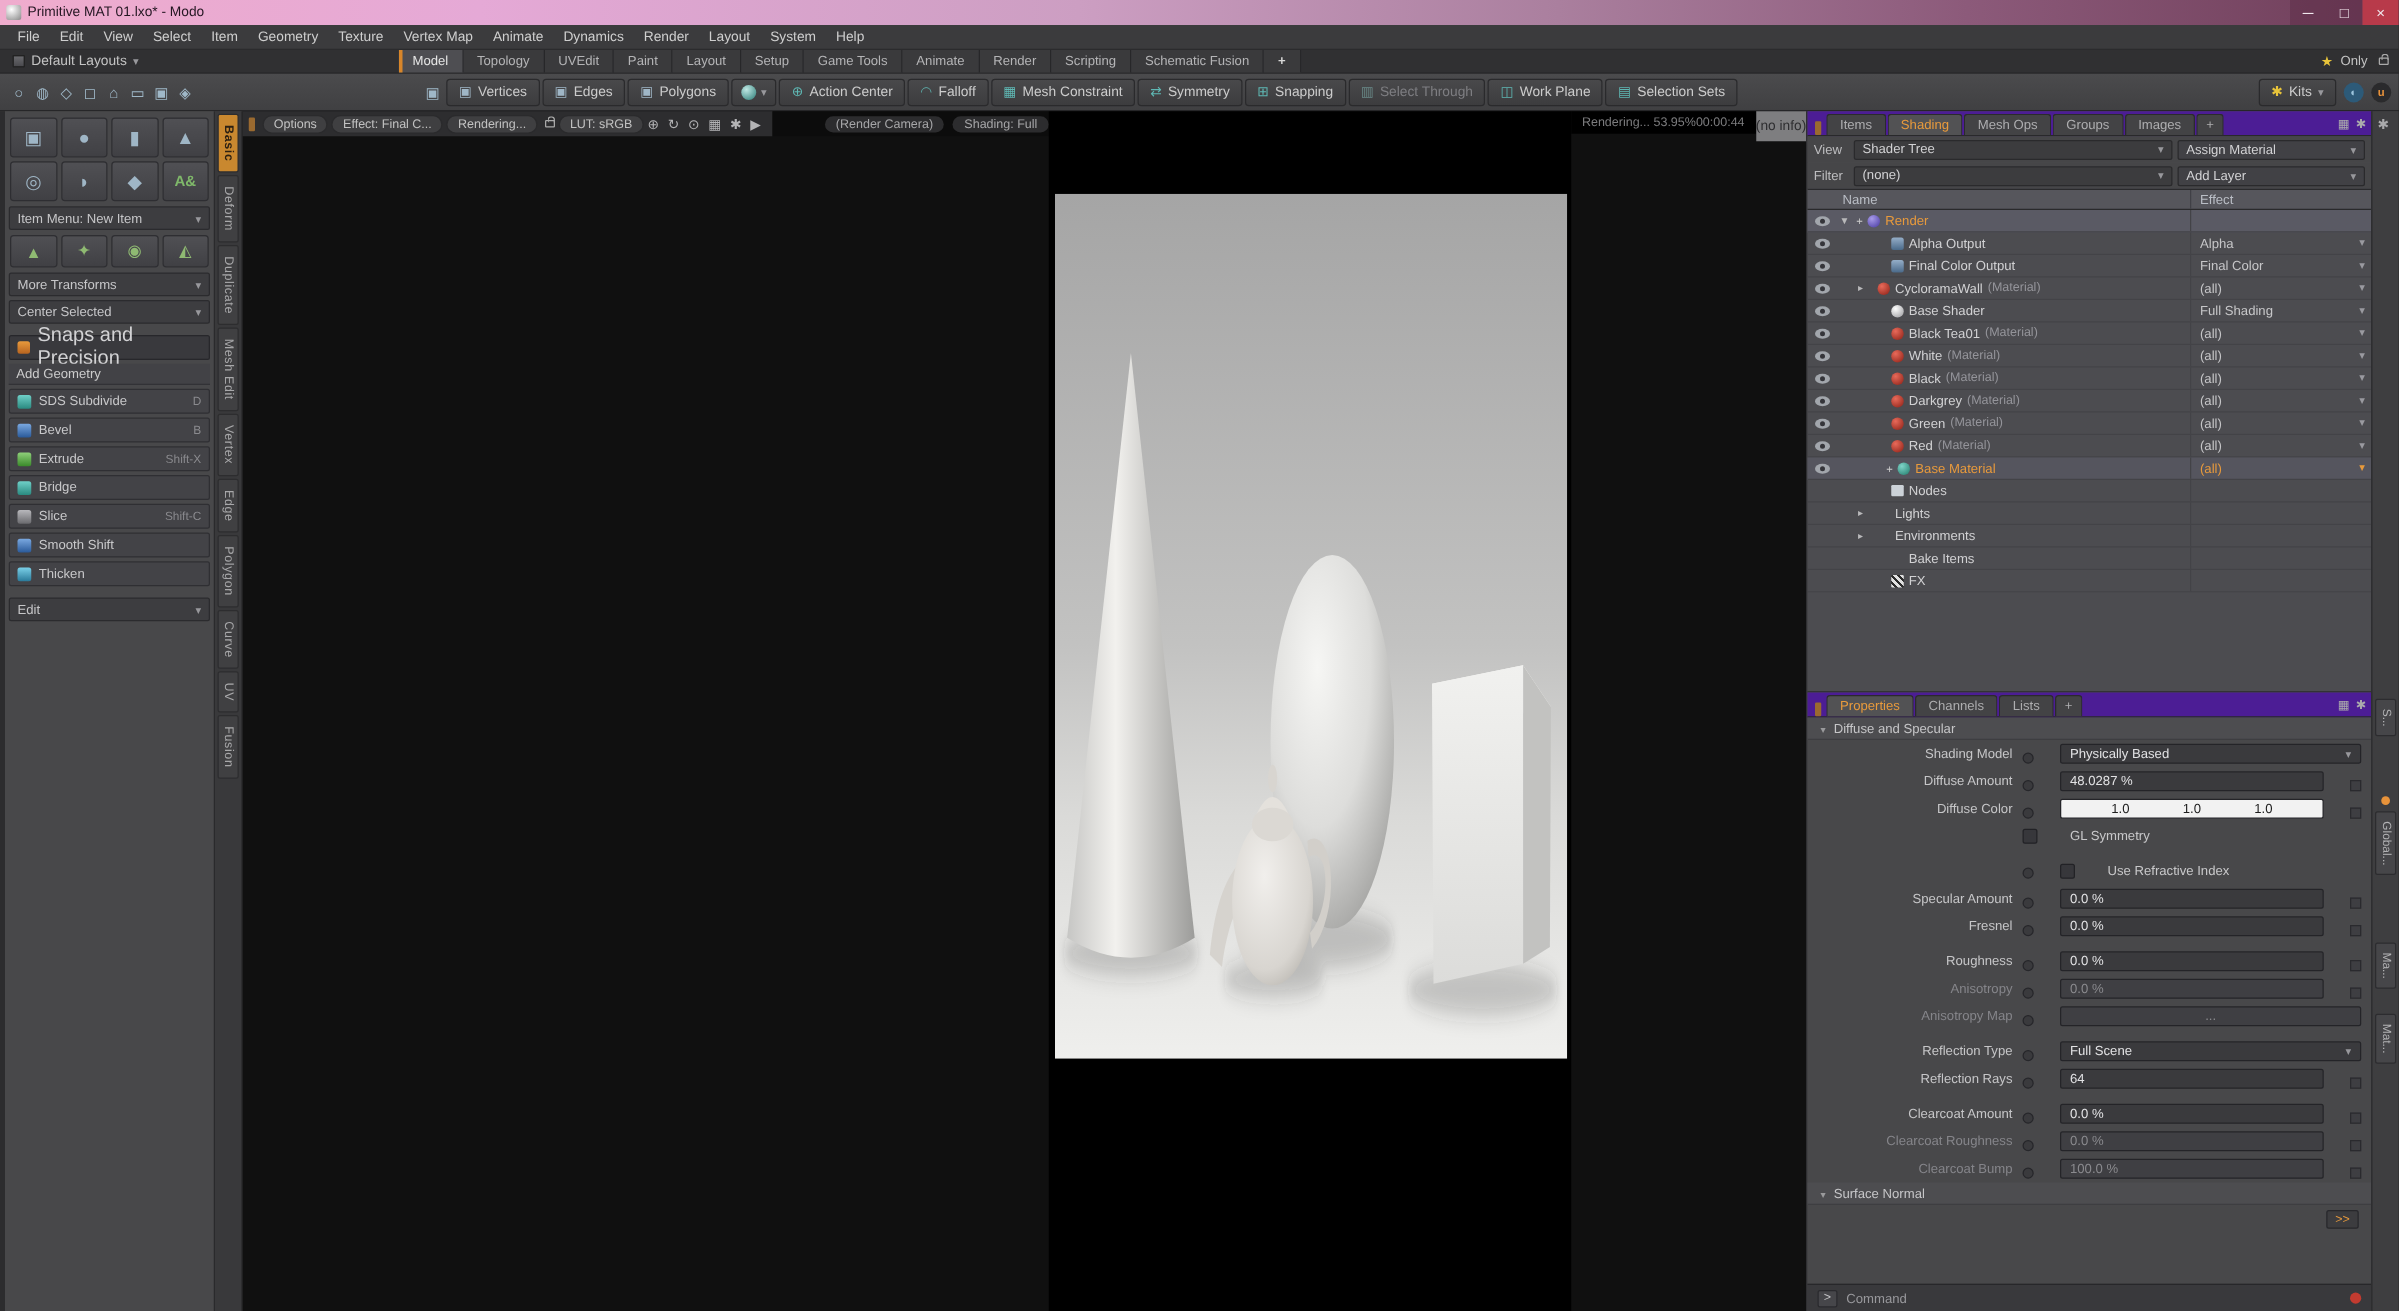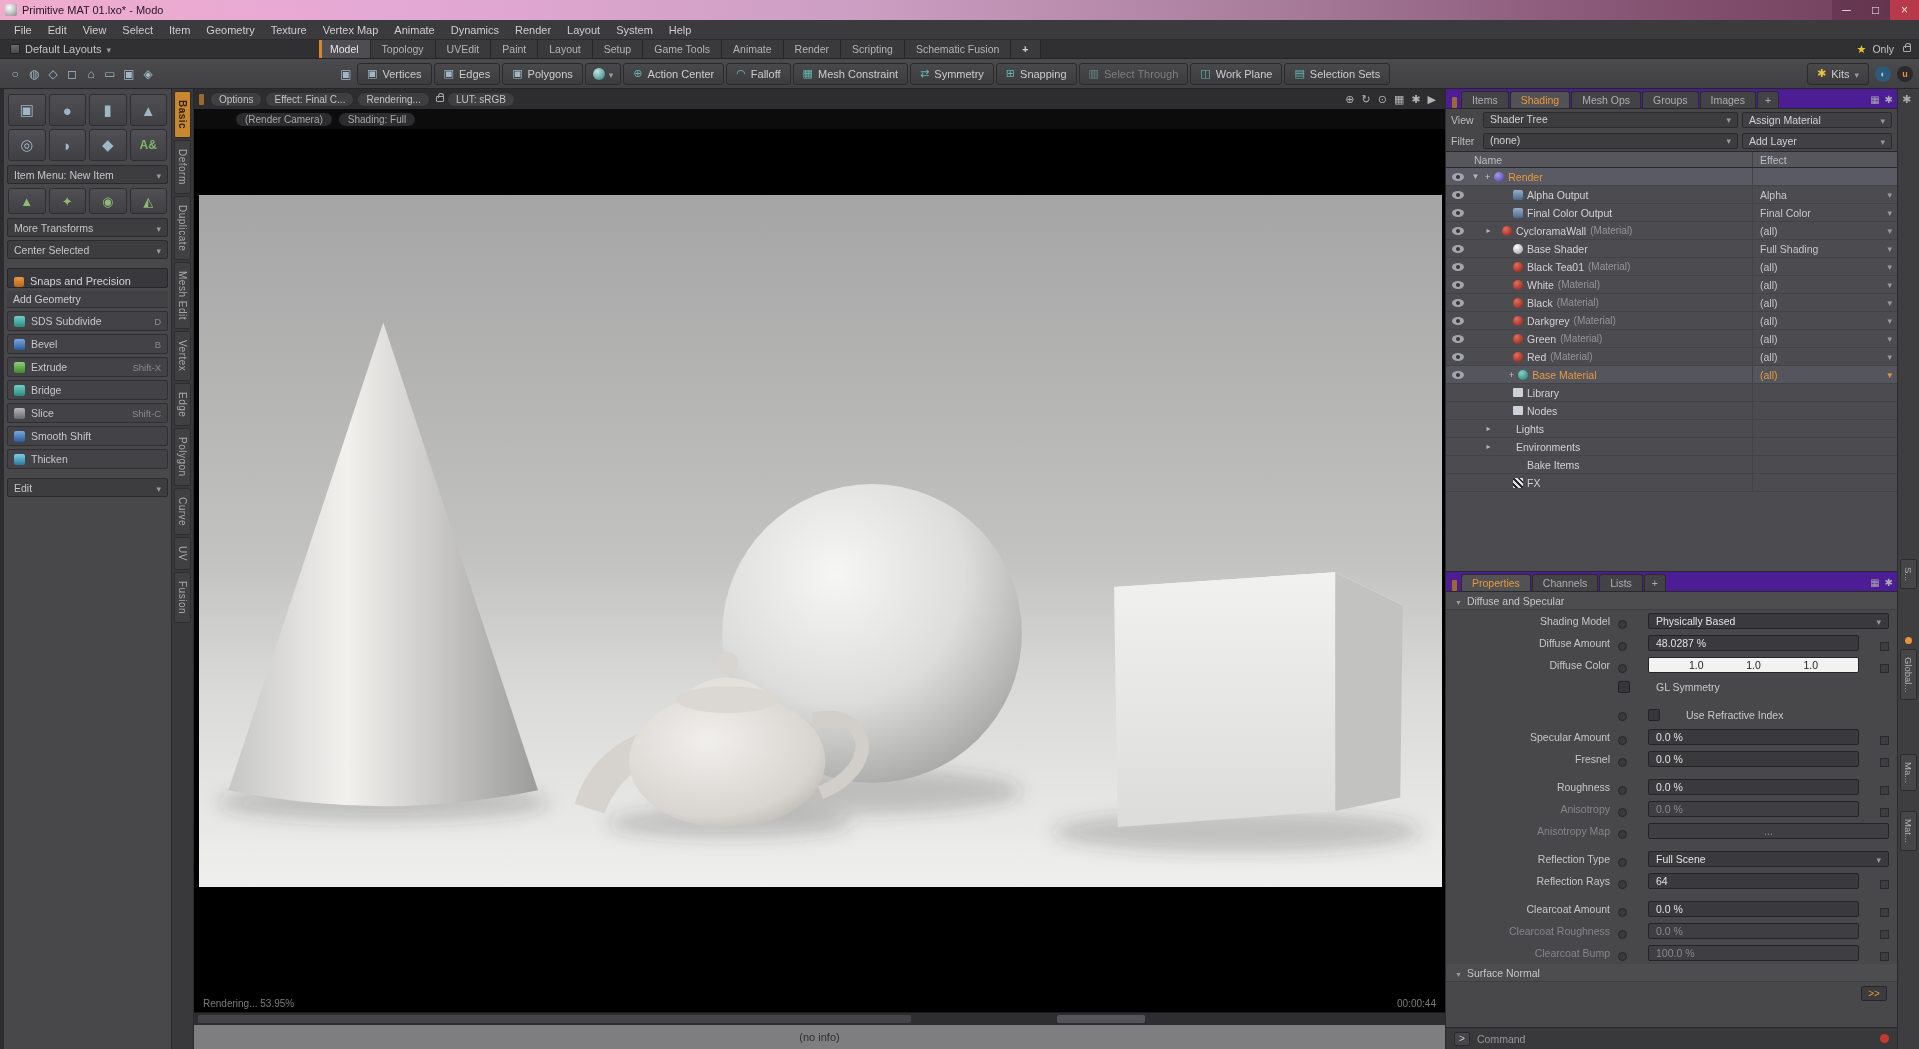--- a/index.html
+++ b/index.html
@@ -53,39 +53,39 @@
 
 .leftpanel{width:168px;flex:none;background:#48484a;border-right:1px solid #2a2a2c;display:flex;flex-direction:column;padding:4px 3px;gap:3px}
 .toolgrid{display:grid;grid-template-columns:repeat(4,1fr);gap:3px;padding:1px}
 .tool{height:32px;background:linear-gradient(#505054,#404044);border:1px solid #2e2e32;border-radius:3px;display:flex;align-items:center;justify-content:center}
 .toolgrid.small .tool{height:26px}
 .tool i{font-style:normal;font-size:15px;color:#9fb6c6}
 .tool i.tg{color:#7fb86a;font-size:12px;font-weight:bold}
 .tool i.tg2{color:#8fba72;font-size:13px}
 .lp-dd{height:19px;flex:none;background:#3d3d40;border:1px solid #2b2b2e;border-radius:2px;display:flex;align-items:center;padding:0 6px;color:#c6c6c8;font-size:10.5px}
 .lp-dd .caret{margin-left:auto}
-.lp-btn{height:20px;flex:none;display:flex;align-items:flex-end;gap:6px;background:#39393d;border:1px solid #27272b;border-radius:2px;padding:0 6px;color:#d2d2d4;font-size:11px}
+.lp-btn{height:20px;flex:none;display:flex;align-items:center;gap:6px;background:#39393d;border:1px solid #27272b;border-radius:2px;padding:0 6px;color:#d2d2d4;font-size:16px}
 .magnet{width:10px;height:10px;border-radius:2px;background:linear-gradient(#e89a3c,#b86420);flex:none}
 .lp-header{height:17px;flex:none;display:flex;align-items:center;padding-left:6px;color:#cccccc;background:#424246;border-bottom:1px solid #323236;font-size:10.5px}
 .geo-btn{height:20px;flex:none;display:flex;align-items:center;gap:6px;background:#434347;border:1px solid #2f2f33;border-radius:2px;padding:0 6px}
 .geo-btn .glabel{color:#c8c8ca;font-size:10.5px}
 .geo-btn .gkey{margin-left:auto;color:#8a8a8e;font-size:9.5px}
 .gicon{width:11px;height:11px;border-radius:2px;flex:none}
 .gi-teal{background:linear-gradient(#6fd0c8,#2a8a80)}
 .gi-blue{background:linear-gradient(#7aa8e0,#2a5a9a)}
 .gi-green{background:linear-gradient(#8fd07a,#3a8a2a)}
 .gi-gray{background:linear-gradient(#b8b8bc,#6a6a6e)}
 .gi-cyan{background:linear-gradient(#7ad0e8,#2a7a9a)}
 .mt6{margin-top:6px}
 
 .sidetabs{width:22px;flex:none;background:#39393b;border-right:1px solid #2a2a2c;display:flex;flex-direction:column;align-items:center;padding-top:2px;gap:2px}
 .vtab{writing-mode:vertical-rl;font-size:10px;color:#a8a8aa;padding:8px 2px;background:#404042;border:1px solid #2d2d2f;border-radius:2px;letter-spacing:.5px}
 .vtab.active{background:#c9882f;color:#2c2012;font-weight:bold}
 
-.viewport{flex:1;display:flex;flex-direction:column;background:#101010;min-width:0}
+.viewport{flex:1;display:flex;background:#101010;min-width:0}
 .vp-tabs{height:20px;flex:none;background:#2d2d2f;display:flex;align-items:center;gap:3px;padding:0 5px}
 .pthumb{width:5px;height:11px;background:#9a6a30;border-radius:1px;margin-right:3px;flex:none}
 .vp-chip{background:#3f3f41;border:1px solid #2a2a2c;border-radius:8px;padding:1px 8px;color:#c2c2c2;font-size:10px;white-space:nowrap}
 .vp-nav{margin-left:auto;display:flex;gap:7px;color:#b4b4b6;font-size:11px;padding-right:4px}
 .vp-nav i{font-style:normal}
 .vp-tabs2{height:20px;flex:none;background:#0c0c0c;display:flex;gap:7px;padding-left:42px;align-items:center}
 .vp-chip2{background:#2c2c2e;border-radius:8px;padding:1px 9px;color:#a6a6a8;font-size:10px}
 .render-wrap{flex:1;position:relative;background:#000;min-height:0}
 .render-svg{position:absolute;left:5px;right:3px;top:66px;height:692px;width:calc(100% - 8px)}
 .vp-status{height:18px;flex:none;background:#000;display:flex;align-items:center;padding:0 9px;color:#7c7c7e;font-size:10px}
@@ -865,36 +865,20 @@
               <span class="ticon ic-basemat"></span>
               <span class="tname">Base Material</span>
               <span class="tsuffix"></span>
             </span>
             <span class="cell-effect">
               <span>(all)</span>
               <span class="dd-caret">▾</span>
             </span>
           </div>
 
-          <div class="trow i2 eyeless">
-            <span class="cell-eye">
-              <span class="eye-ic"></span>
-            </span>
-            <span class="cell-name">
-              <span class="arrow"></span>
-              <span class="plusbox"></span>
-              <span class="ticon ic-folder"></span>
-              <span class="tname">Library</span>
-              <span class="tsuffix"></span>
-            </span>
-            <span class="cell-effect">
-              <span></span>
-              <span class="dd-caret"></span>
-            </span>
-          </div>
 
           <div class="trow i2 eyeless">
             <span class="cell-eye">
               <span class="eye-ic"></span>
             </span>
             <span class="cell-name">
               <span class="arrow"></span>
               <span class="plusbox"></span>
               <span class="ticon ic-folder"></span>
               <span class="tname">Nodes</span>

